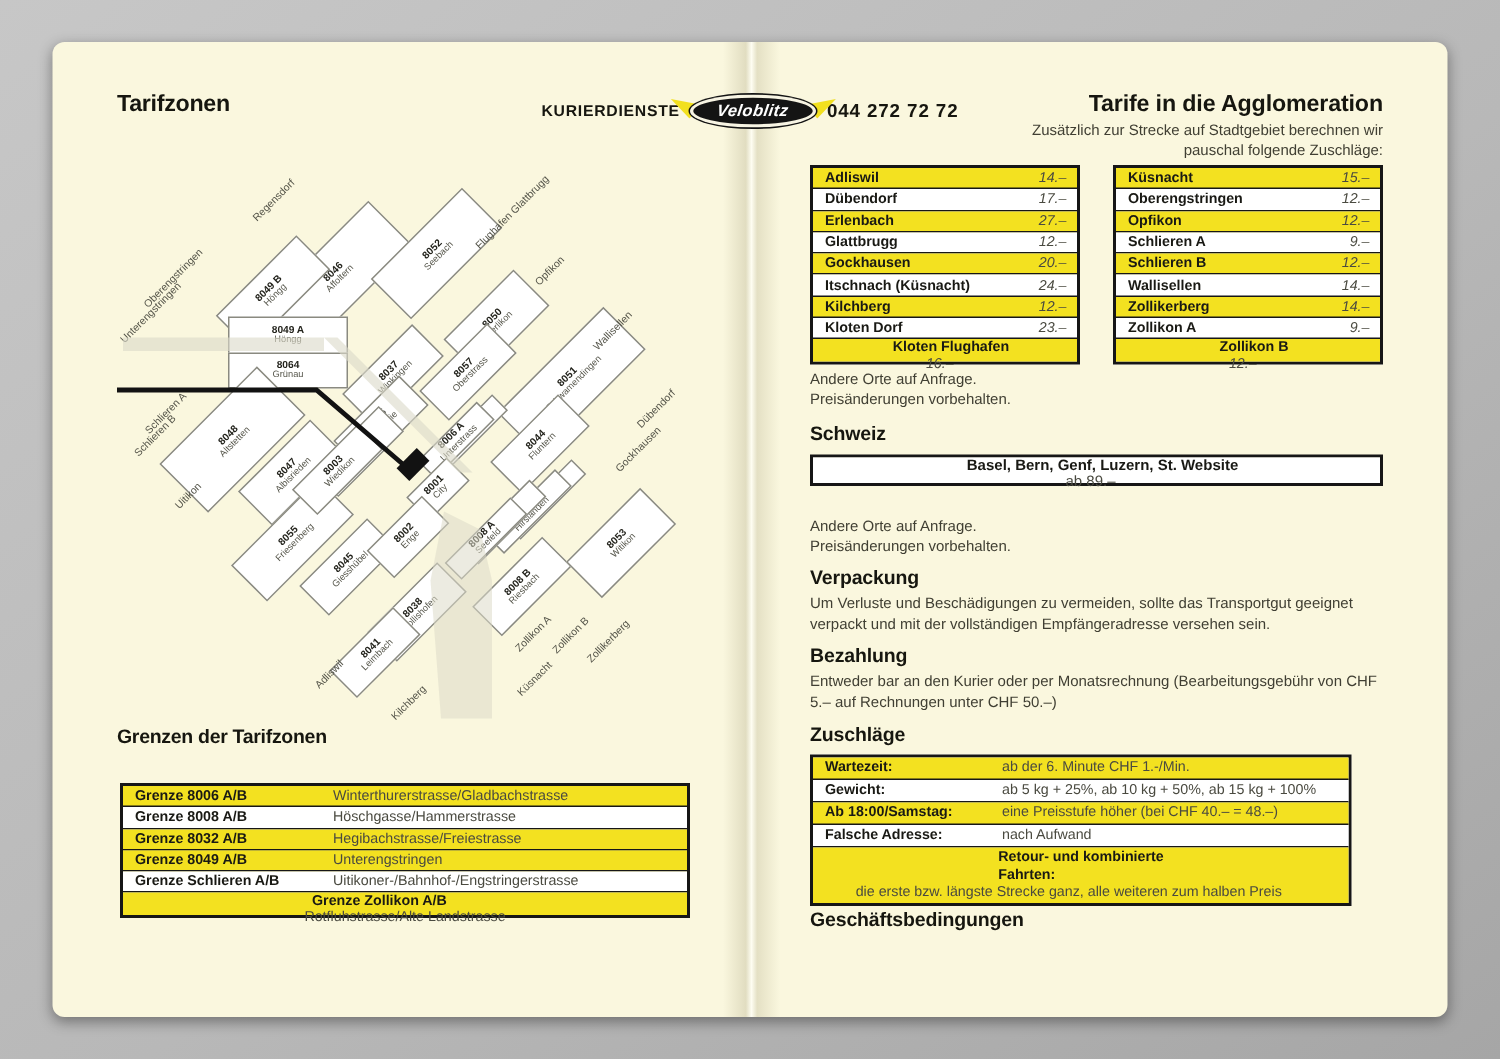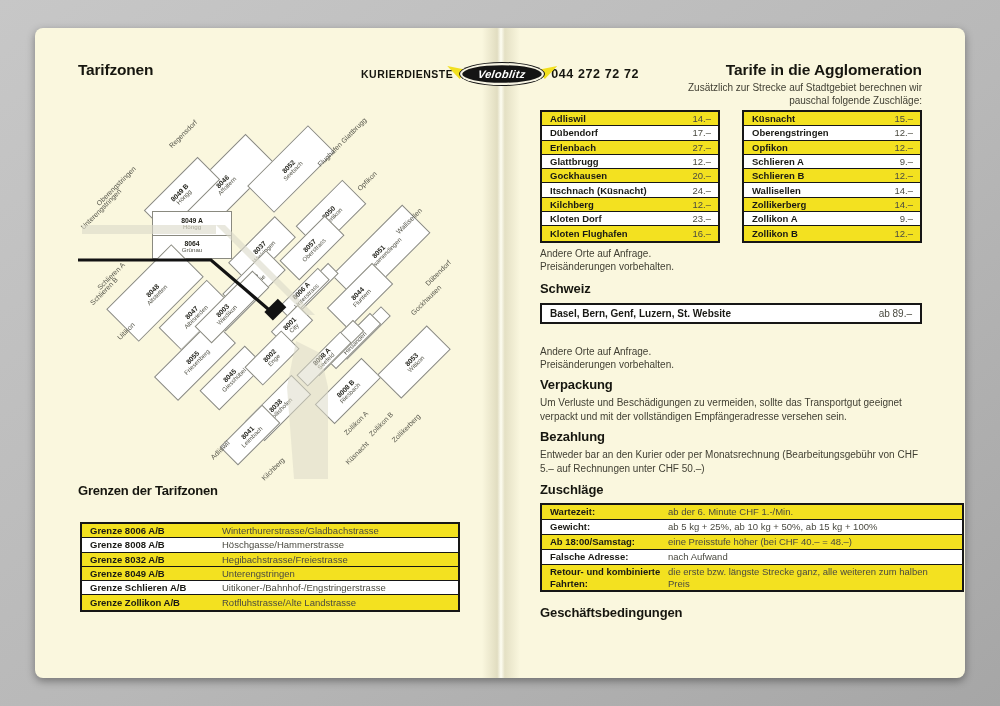--- a/index.html
+++ b/index.html
@@ -18,26 +18,26 @@
   .logo{position:relative;width:84px;height:22px;flex:0 0 auto;}
   .logo-oval{position:absolute;inset:0;background:#141414;border-radius:50% / 50%;box-shadow:inset 0 0 0 2.2px #f7f4e3,0 0 0 1px #141414;display:flex;align-items:center;justify-content:center;}
   .logo-text{color:#fff;font-style:italic;font-weight:bold;font-size:11px;letter-spacing:.3px;transform:skewX(-8deg);}
   .wing{position:absolute;width:20px;height:13px;background:#f2e01f;filter:drop-shadow(0 0 .7px #222);}
   .wing-l{left:-13px;top:3px;clip-path:polygon(0 0,100% 30%,62% 100%);}
   .wing-r{right:-13px;top:3px;clip-path:polygon(100% 0,0 30%,38% 100%);}
   .phone{font-size:12.5px;font-weight:bold;color:#16160f;letter-spacing:.6px;}
   
   .tbl{position:absolute;border:2px solid #161616;background:#fff;box-sizing:border-box;z-index:4;}
   .row{display:flex;align-items:center;border-bottom:1.5px solid #161616;box-sizing:border-box;}
-  .row:last-child{border-bottom:none;}
+  .row:last-child{border-bottom:none;flex-direction:column;}
   .row.y{background:#f3e120;}
   .row.w{background:#ffffff;}
   .t-tariff .row{height:14.3px;}
   .t-tariff .cell-place{flex:1;font-size:9.5px;font-weight:bold;color:#191914;padding-left:8px;white-space:nowrap;}
-  .t-tariff .cell-price{font-size:9.5px;color:#4a4a40;padding-right:7px;text-align:right;}
+  .t-tariff .cell-price{font-size:9.5px;color:#4a4a40;padding-right:7px;text-align:right;font-style:italic;}
   .t-schweiz .row{height:16.5px;}
   .t-schweiz .cell-place{flex:1;font-size:10px;font-weight:bold;color:#191914;padding-left:8px;}
   .t-schweiz .cell-price{font-size:10px;color:#4a4a40;padding-right:8px;}
   .t-grenzen .row{height:14.3px;}
   .t-grenzen .cell-label{width:132px;font-size:9.5px;font-weight:bold;color:#191914;padding-left:8px;flex:0 0 auto;}
   .t-grenzen .cell-value{flex:1;font-size:9.5px;color:#4a4a40;white-space:nowrap;}
   .t-zusch .row{min-height:15px;align-items:center;padding:1px 0;}
   .t-zusch .cell-label{width:118px;font-size:9.5px;font-weight:bold;color:#191914;padding-left:8px;flex:0 0 auto;line-height:11.5px;}
   .t-zusch .cell-value{flex:1;font-size:9.5px;color:#4a4a40;line-height:11.5px;padding-right:16px;}
   
@@ -355,21 +355,21 @@
     </div>
 
     <div class="abs" style="left:505px;top:401px;width:384px;">
       <div class="h2">Bezahlung</div>
       <div class="body-text">Entweder bar an den Kurier oder per Monatsrechnung (Bearbeitungsgebühr von CHF 5.– auf Rechnungen unter CHF 50.–)</div>
     </div>
 
     <div class="abs" style="left:505px;top:454px;">
       <div class="h2">Zuschläge</div>
     </div>
-    <div class="tbl t-zusch" style="left:505px;top:475px;width:424px;">
+    <div class="tbl t-zusch" style="left:505px;top:475px;width:361px;">
         <div class="row y">
           <span class="cell-label">Wartezeit:</span>
           <span class="cell-value">ab der 6. Minute CHF 1.-/Min.</span>
         </div>
         <div class="row w">
           <span class="cell-label">Gewicht:</span>
           <span class="cell-value">ab 5 kg + 25%, ab 10 kg + 50%, ab 15 kg + 100%</span>
         </div>
         <div class="row y">
           <span class="cell-label">Ab 18:00/Samstag:</span>

